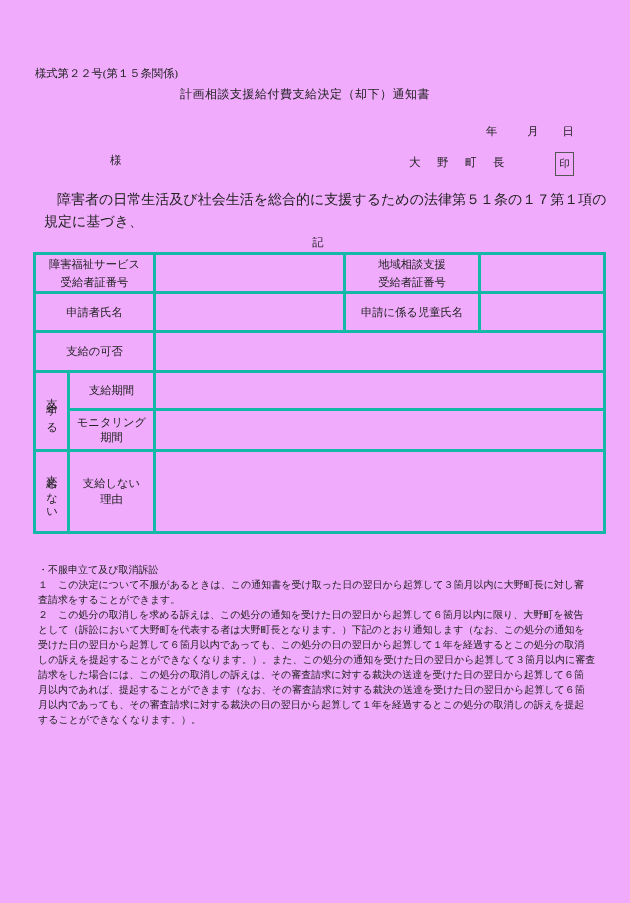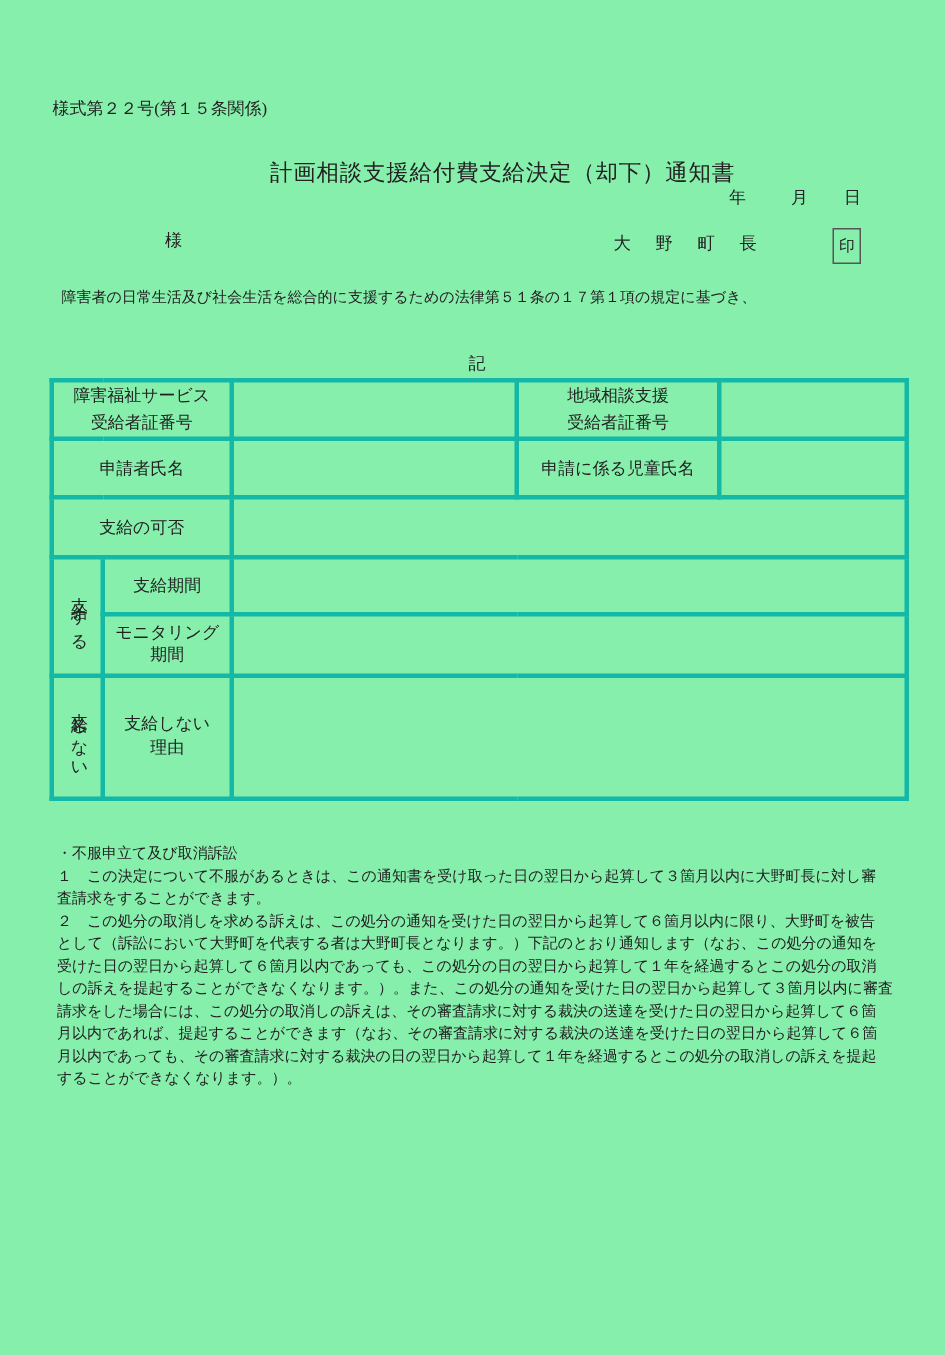--- a/index.html
+++ b/index.html
@@ -6,41 +6,40 @@
     margin: 0;
     padding: 0;
     background: #fcfcfc;
     font-family: "Liberation Serif", "DejaVu Serif", serif;
     color: #222;
   }
   .page {
     position: relative;
     width: 630px;
     height: 903px;
-    background: #86efac;
+    background: #f0abfc;
     overflow: hidden;
   }
 
   
   .form-number {
     position: absolute;
     left: 35px;
     top: 66px;
     font-size: 11.3px;
     line-height: 14px;
     white-space: nowrap;
   }
   .doc-title {
     position: absolute;
     left: 180px;
     top: 86px;
-    font-size: 15px;
+    font-size: 12px;
     letter-spacing: 0.5px;
     white-space: nowrap;
-    margin-top: 20px;
   }
   .date-line {
     position: absolute;
     left: 486px;
     top: 124px;
     font-size: 11.3px;
     white-space: nowrap;
     text-align: right;
   }
   .date-line .month { margin-left: 30px; }
@@ -70,26 +69,25 @@
     display: flex;
     align-items: center;
     justify-content: center;
     font-size: 10.5px;
     box-sizing: border-box;
   }
 
   
   .body-par {
     position: absolute;
-    left: 28px;
+    left: 44px;
     top: 189px;
     width: 566px;
-    font-size: 10px;
+    font-size: 14px;
     line-height: 22px;
-    font-family: Liberation Mono, monospace;
   }
   .body-line.indent { text-indent: 13px; }
 
   .record-heading {
     position: absolute;
     left: 33px;
     top: 235px;
     width: 570px;
     text-align: center;
     font-size: 11.3px;

